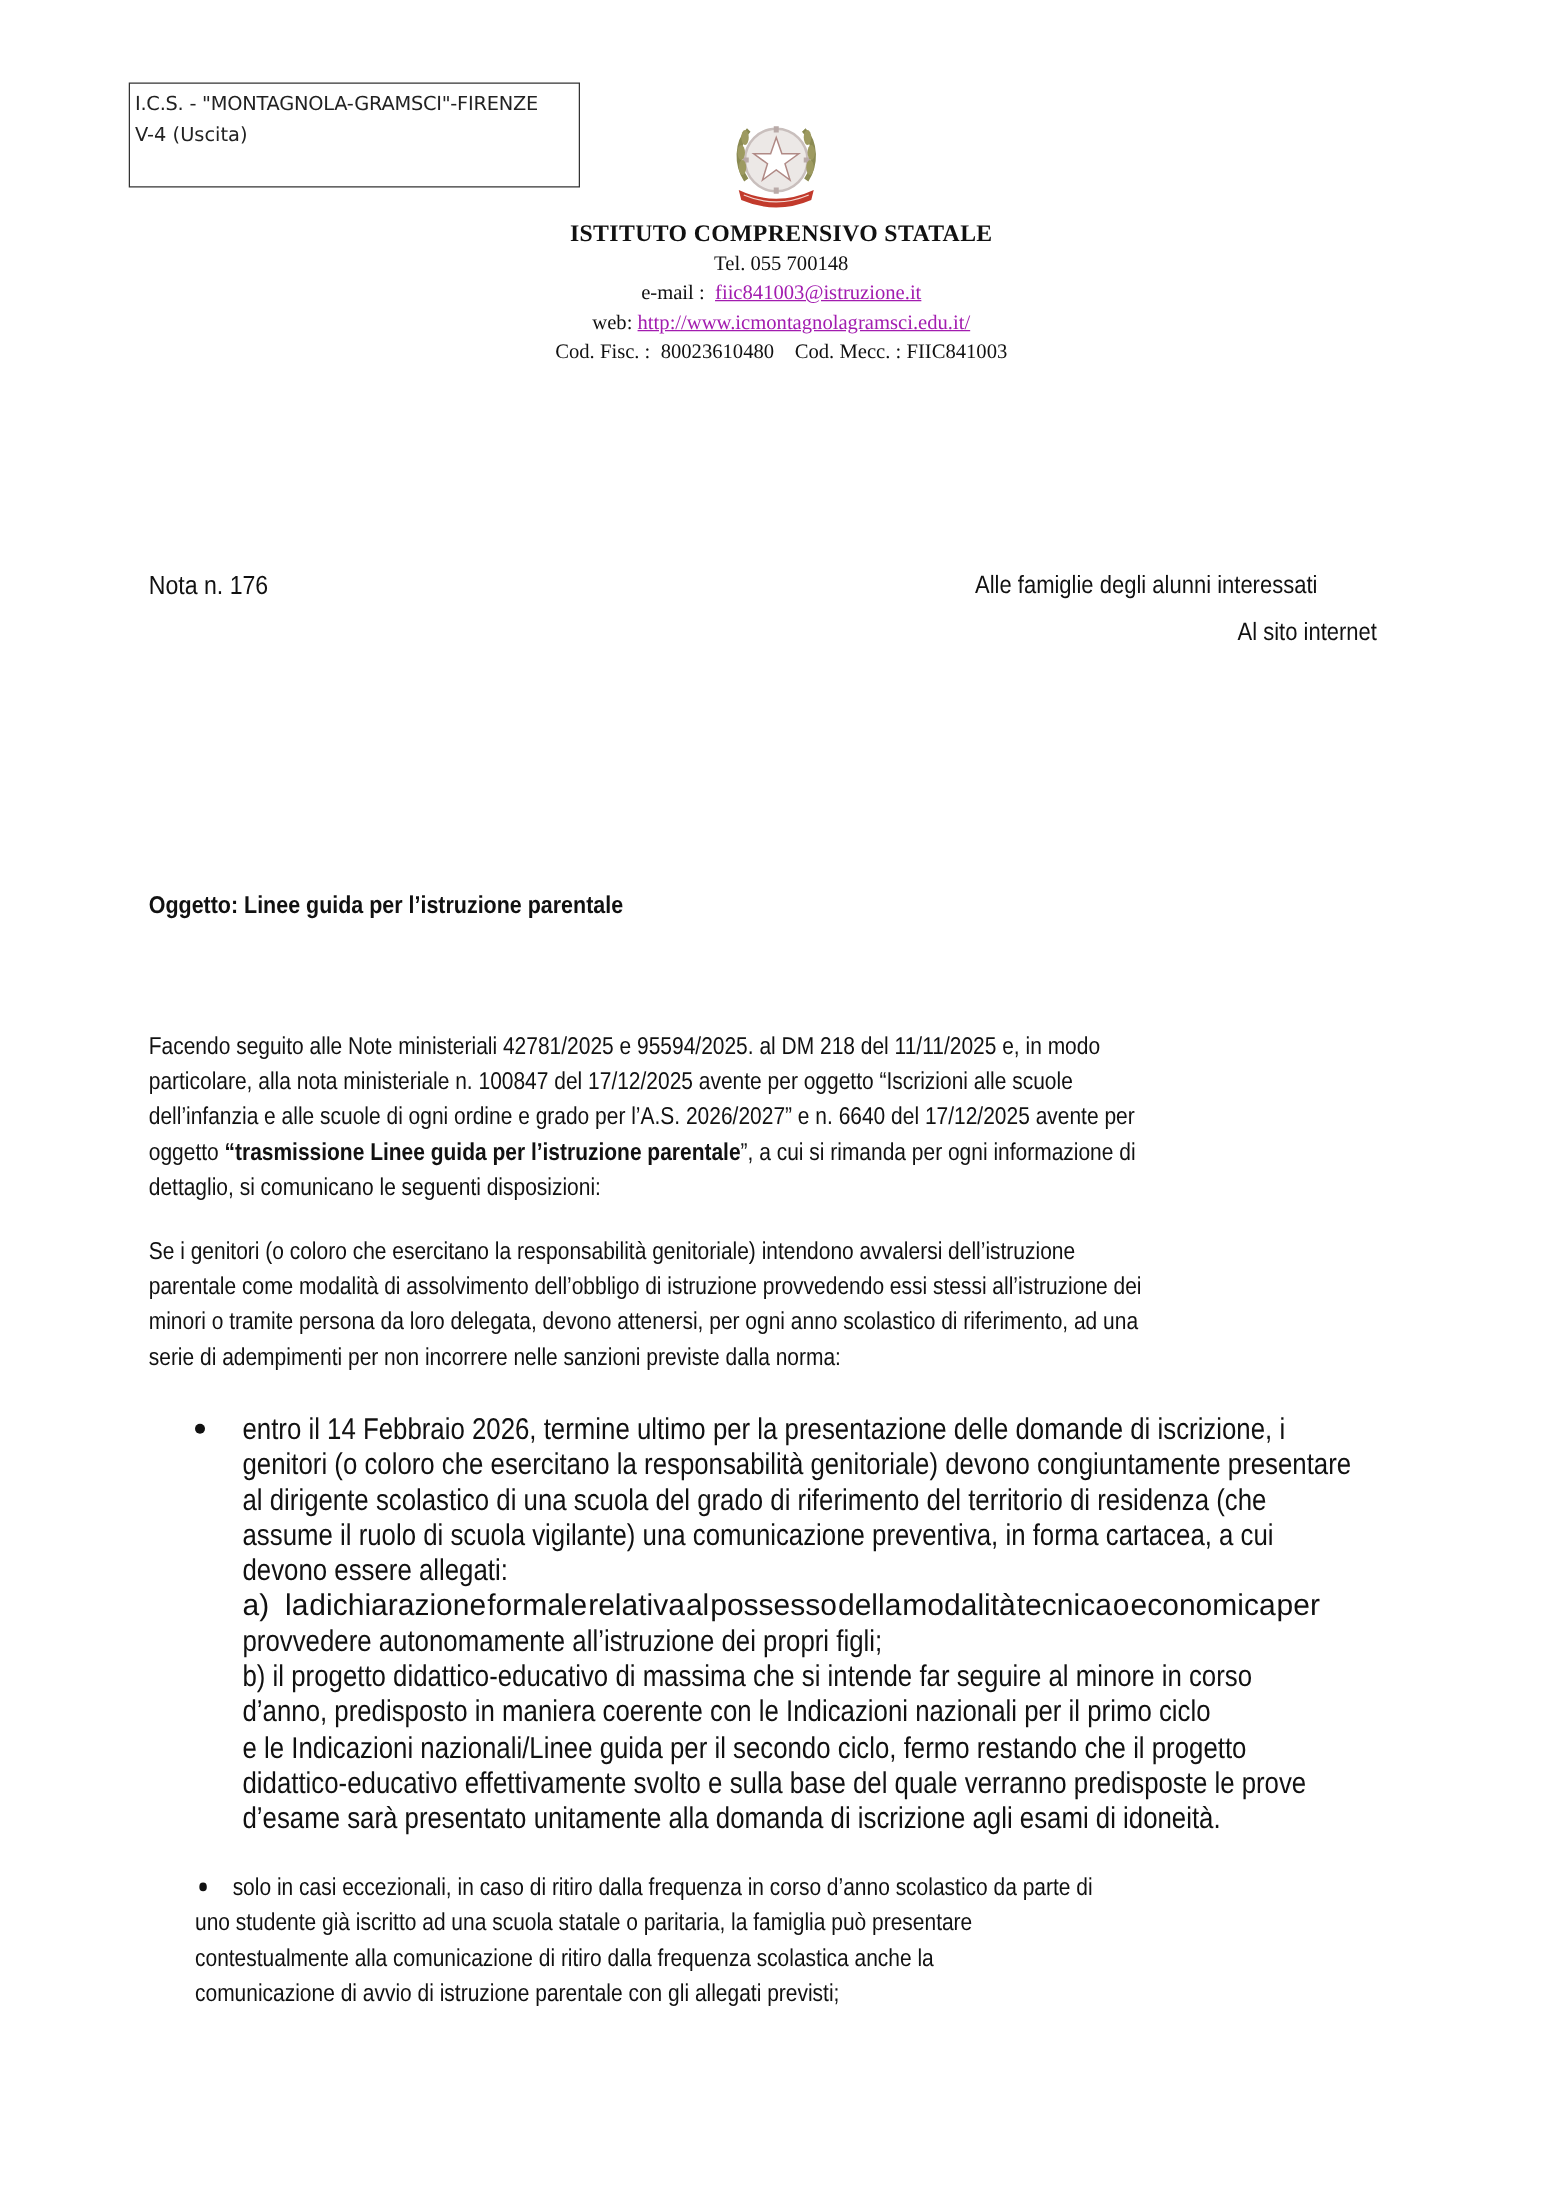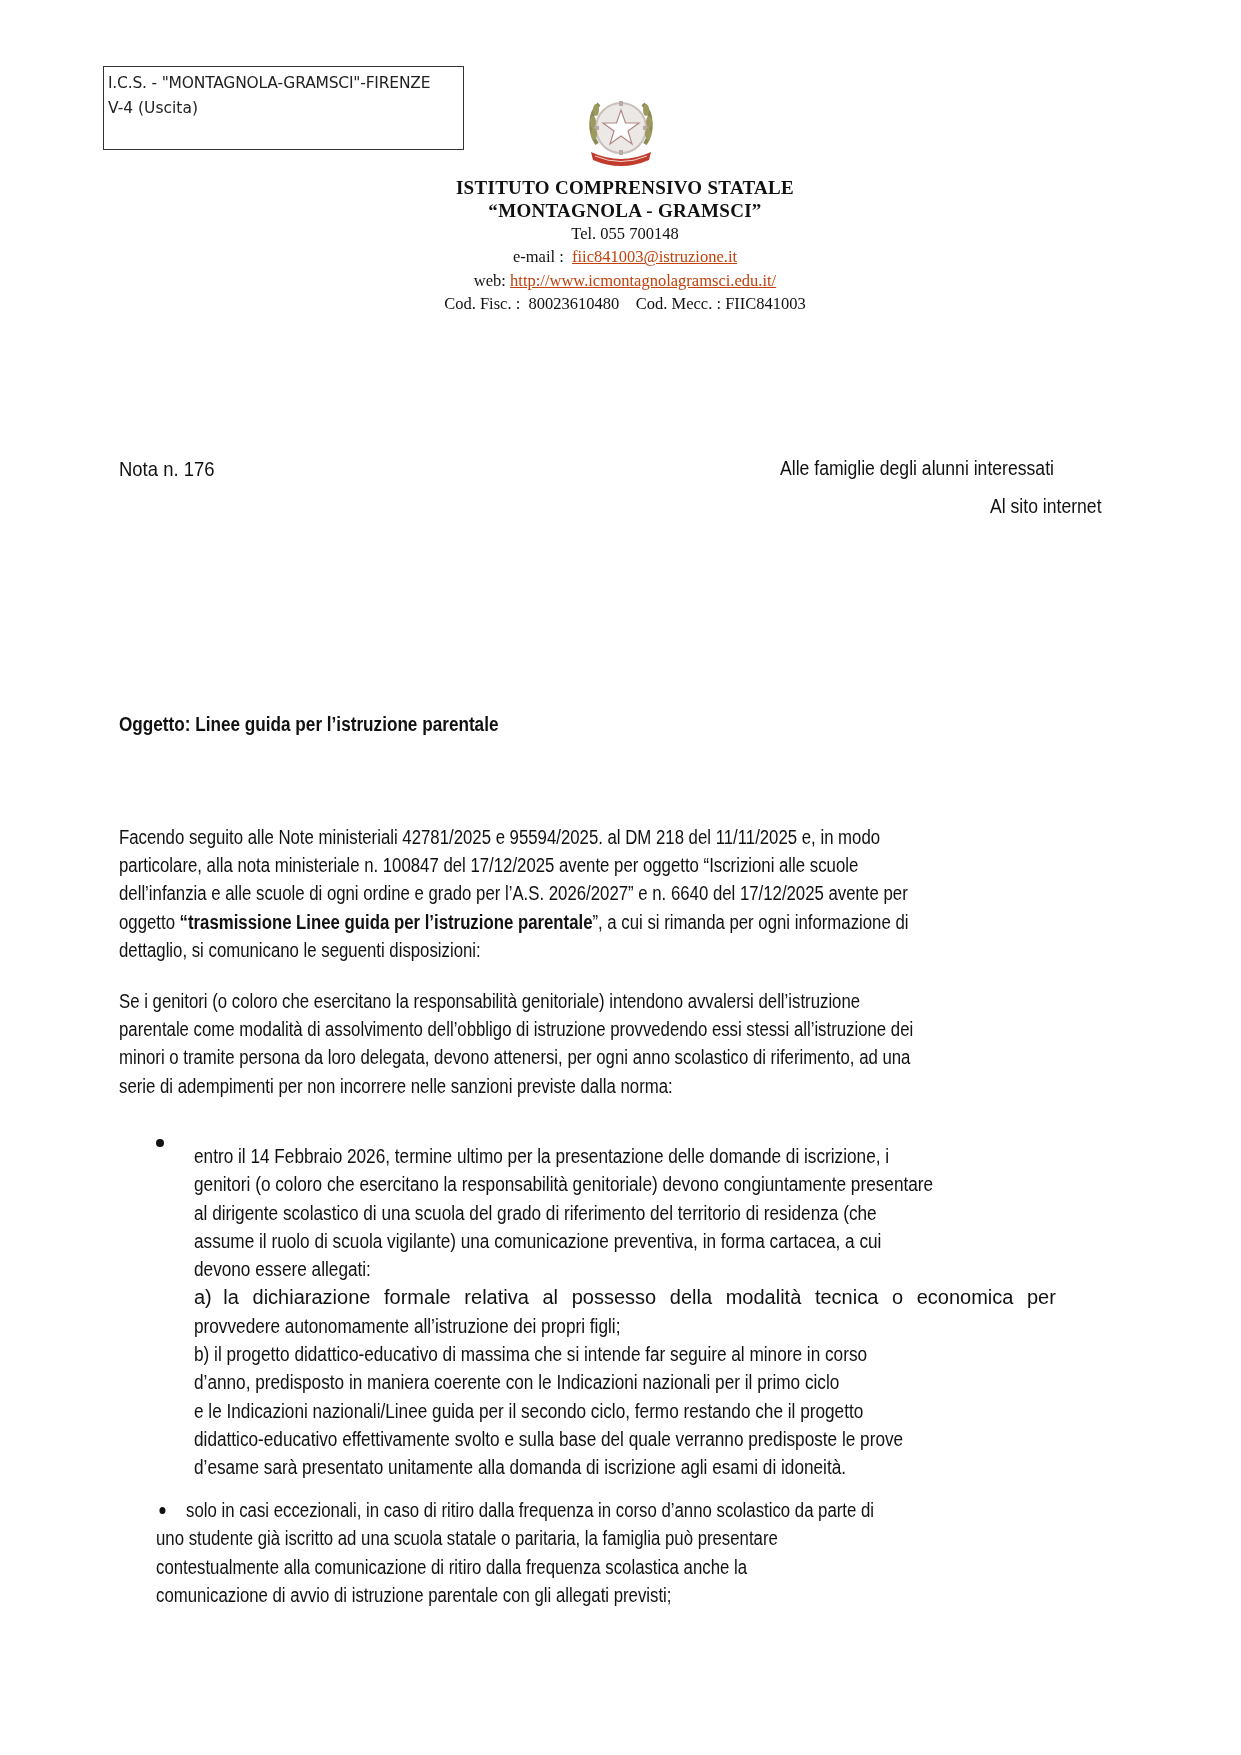--- a/index.html
+++ b/index.html
@@ -14,39 +14,39 @@
   .prot-line1 { font-size: 15.5px; line-height: 25px; letter-spacing: -0.2px; }
   .prot-line2 { font-size: 16.5px; line-height: 25px; font-weight: bold; }
   .prot-line3 { font-size: 15.5px; line-height: 24px; }
 
   .emblem { position: absolute; left: 583px; top: 92px; width: 76px; height: 78px; }
 
   .header { position: absolute; left: 330px; top: 176px; width: 590px; text-align: center;
     font-family: Liberation Serif, serif; color: #111; }
   .header .h-title { font-size: 19px; font-weight: bold; line-height: 23px; letter-spacing: 0.3px; }
   .header .h-line { font-size: 16.5px; line-height: 23.3px; }
-  .header a { color: #c2410c; text-decoration: underline; }
+  .header a { color: #a21caf; text-decoration: underline; }
 
   .body-text { font-family: "Liberation Sans Narrow", "Liberation Sans", sans-serif; font-size: 19.5px; color: #111; }
 
   .abs { position: absolute; white-space: nowrap; }
   .nota { left: 119px; top: 457px; font-size: 21px; }
   .dest1 { left: 780px; top: 457px; font-size: 20px; }
   .dest2 { left: 990px; top: 495px; font-size: 20px; }
 
   .oggetto { left: 119px; top: 713px; font-size: 19.5px; font-weight: bold; }
 
   .para { position: absolute; left: 119px; width: 1010px; line-height: 28.2px; font-size: 19.5px; }
   .para .ln { display: block; white-space: nowrap; }
   .para1 { top: 823px; text-align: right; }
   .para2 { top: 987px; }
 
   .bullet1 { position: absolute; left: 156px; top: 1126px; }
   .bullet1 .dot { position: absolute; left: 0px; top: 13px; width: 8px; height: 8px; border-radius: 50%; background: #111; }
-  .bullet1 .content { position: absolute; left: 38px; top: 16px; line-height: 28.3px; font-size: 20px; }
+  .bullet1 .content { position: absolute; left: 38px; top: 4px; line-height: 28.3px; font-size: 24px; }
   .bullet1 .ln { display: block; white-space: nowrap; }
   .bullet1 .justify { display: flex; justify-content: space-between; width: 862px; word-spacing: 6px; }
 
   .bullet2 { position: absolute; left: 156px; top: 1496px; line-height: 28.3px; font-size: 19.5px; }
   .bullet2 .ln { display: block; white-space: nowrap; }
   .bullet2 .dot { display: inline-block; width: 7px; height: 7px; border-radius: 50%; background: #111; vertical-align: middle; margin: 0 24px 3px 4px; }
   .b { font-weight: bold; }
 </style>
 </head>
 <body>
@@ -78,21 +78,20 @@
           <ellipse cx="63" cy="18" rx="3" ry="6"></ellipse>
           <ellipse cx="65" cy="42" rx="3" ry="6"></ellipse>
       </g>
       <path d="M8,60 Q38,74 68,60 L66,68 Q38,80 10,68 Z" fill="#c23a2c"></path>
       <path d="M12,64 Q38,75 64,64" stroke="#f4d6d0" stroke-width="1" fill="none"></path>
     </svg>
   </div>
 
   <div class="header">
     <div class="h-title">ISTITUTO COMPRENSIVO STATALE</div>
-    <div class="h-title">“MONTAGNOLA - GRAMSCI”</div>
     <div class="h-line">Tel. 055 700148</div>
     <div class="h-line">
       <span>e-mail :</span>&nbsp;
       <a>fiic841003@istruzione.it</a>
     </div>
     <div class="h-line">
       <span>web:</span>
       <a>http://www.icmontagnolagramsci.edu.it/</a>
     </div>
     <div class="h-line" style="white-space:pre;">Cod. Fisc. :  80023610480    Cod. Mecc. : FIIC841003</div>

